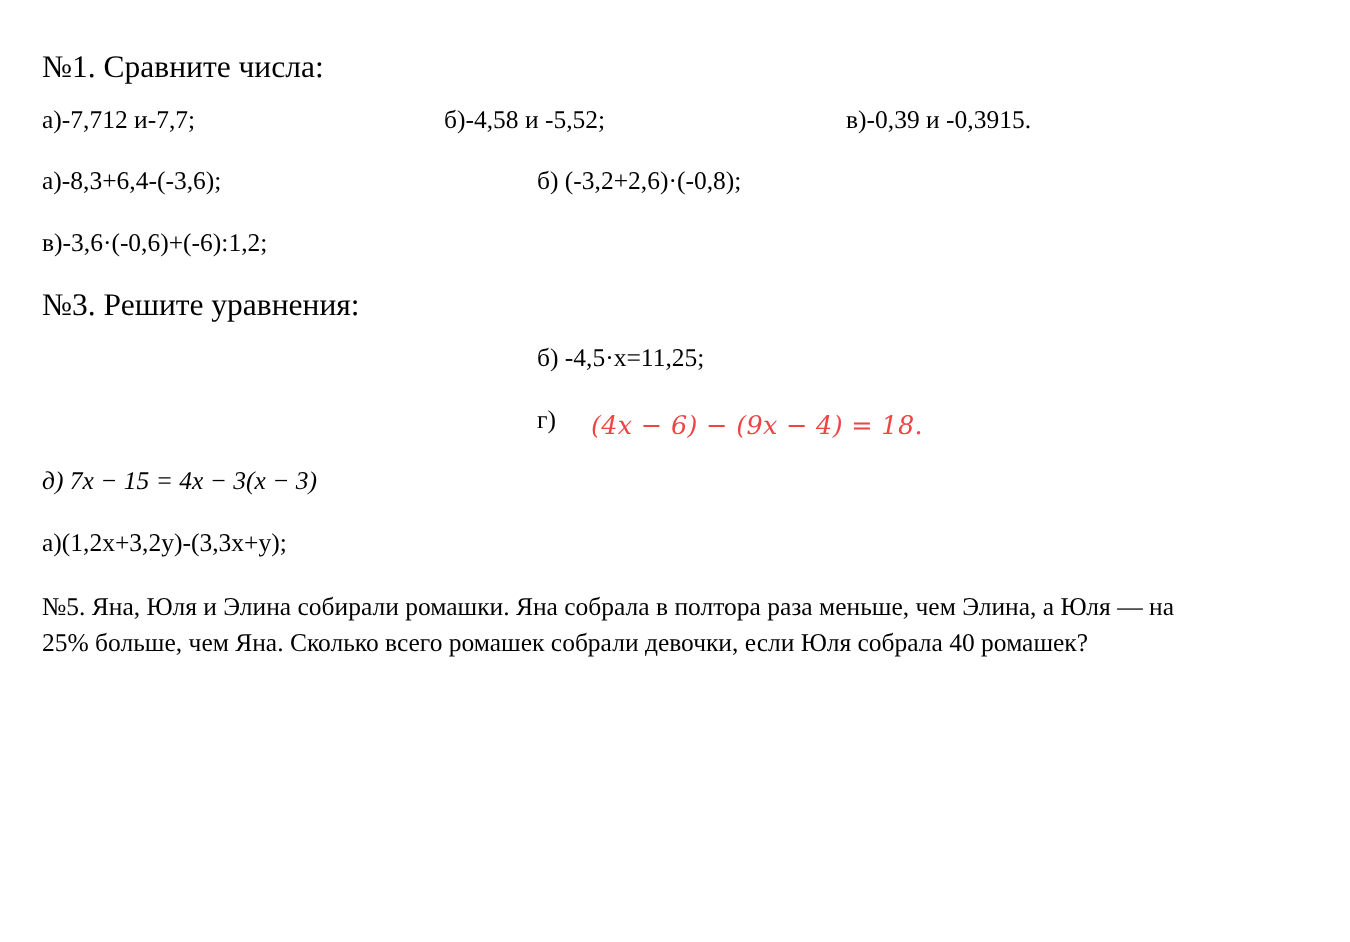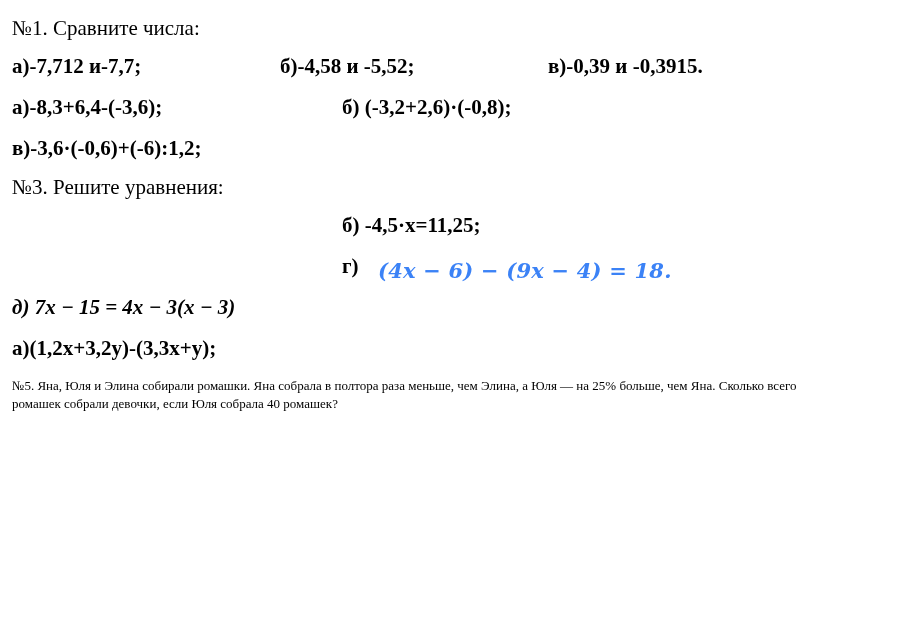--- a/index.html
+++ b/index.html
@@ -11,21 +11,21 @@
     height: 628px;
     background: #ffffff;
     font-family: "Liberation Serif", serif;
     color: #000000;
     overflow: hidden;
   }
   .page {
     width: 900px;
     height: 484px;
     position: relative;
-    padding: 0;
+    padding: 16px;
     box-sizing: border-box;
   }
   .top-gap {
     height: 18px;
   }
   .line {
     position: relative;
     font-size: 21px;
     line-height: 1.0;
     padding-left: 12px;
@@ -37,42 +37,41 @@
   }
   .row {
     position: relative;
     height: 26px;
     margin-bottom: 15px;
     padding-left: 12px;
   }
   .row span.col {
     position: absolute;
     top: 0;
-    font-size: 21px;
+    font-size: 17px;
     white-space: nowrap;
-    font-weight: bold;
   }
   .c1 { left: 12px; }
   .c2a { left: 280px; }
   .c2b { left: 342px; }
   .c3 { left: 548px; }
   .italic-math {
     font-family: "Liberation Serif", serif;
     font-style: italic;
   }
   .eqimg {
     font-family: "DejaVu Serif", serif;
     font-size: 16px;
-    color: #3b82f6;
+    color: #ef4444;
     font-style: italic;
     letter-spacing: 0.2px;
   }
   .p5 {
     padding-left: 12px;
-    font-size: 13px;
+    font-size: 17px;
     line-height: 1.42;
     white-space: normal;
     width: 790px;
     margin-top: 0;
   }
 </style>
 </head>
 <body>
 
 <div class="page">

